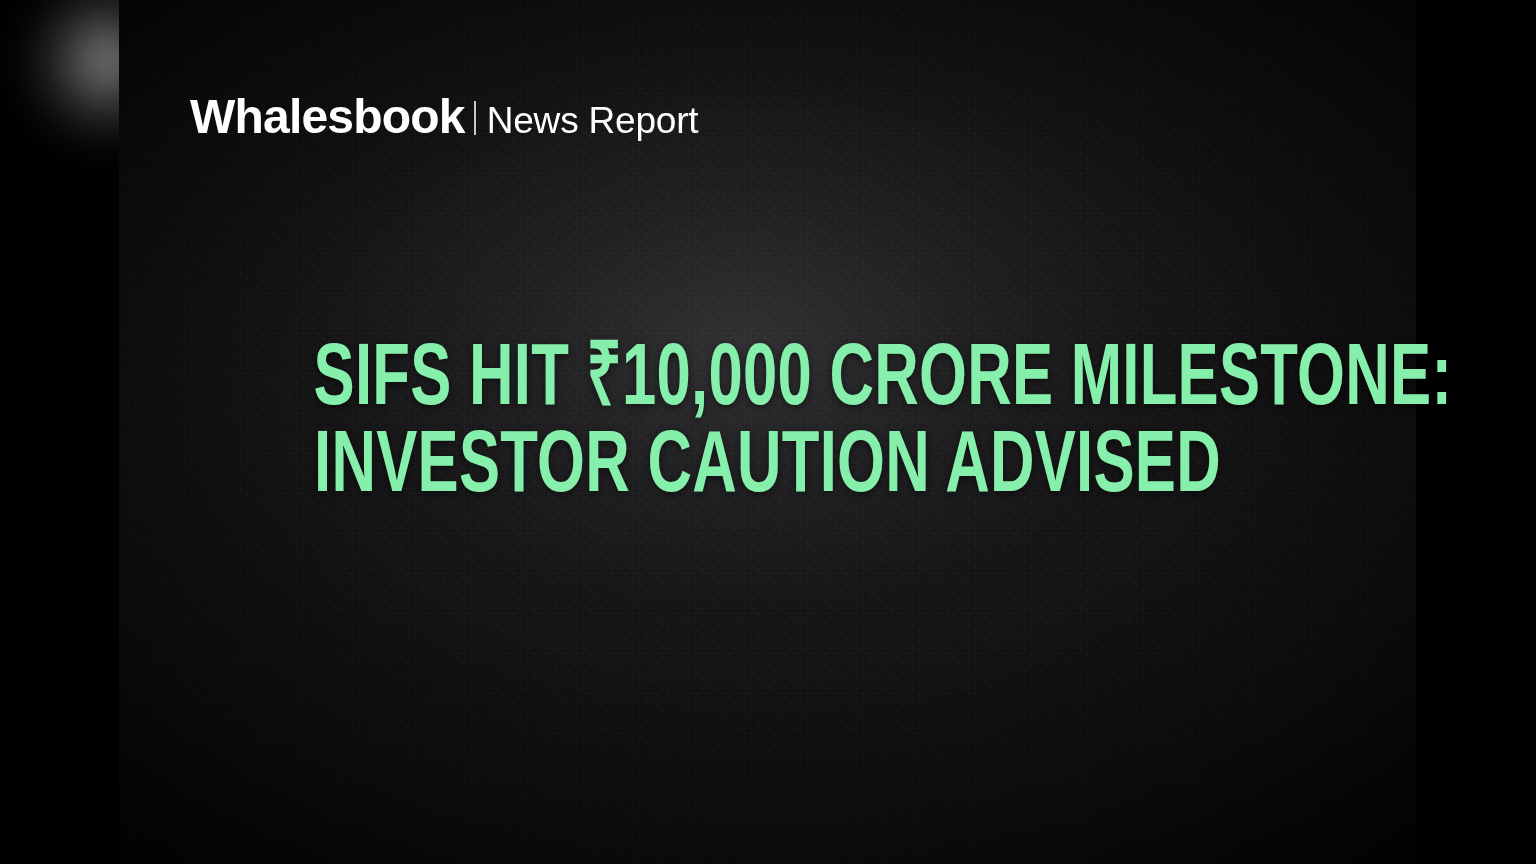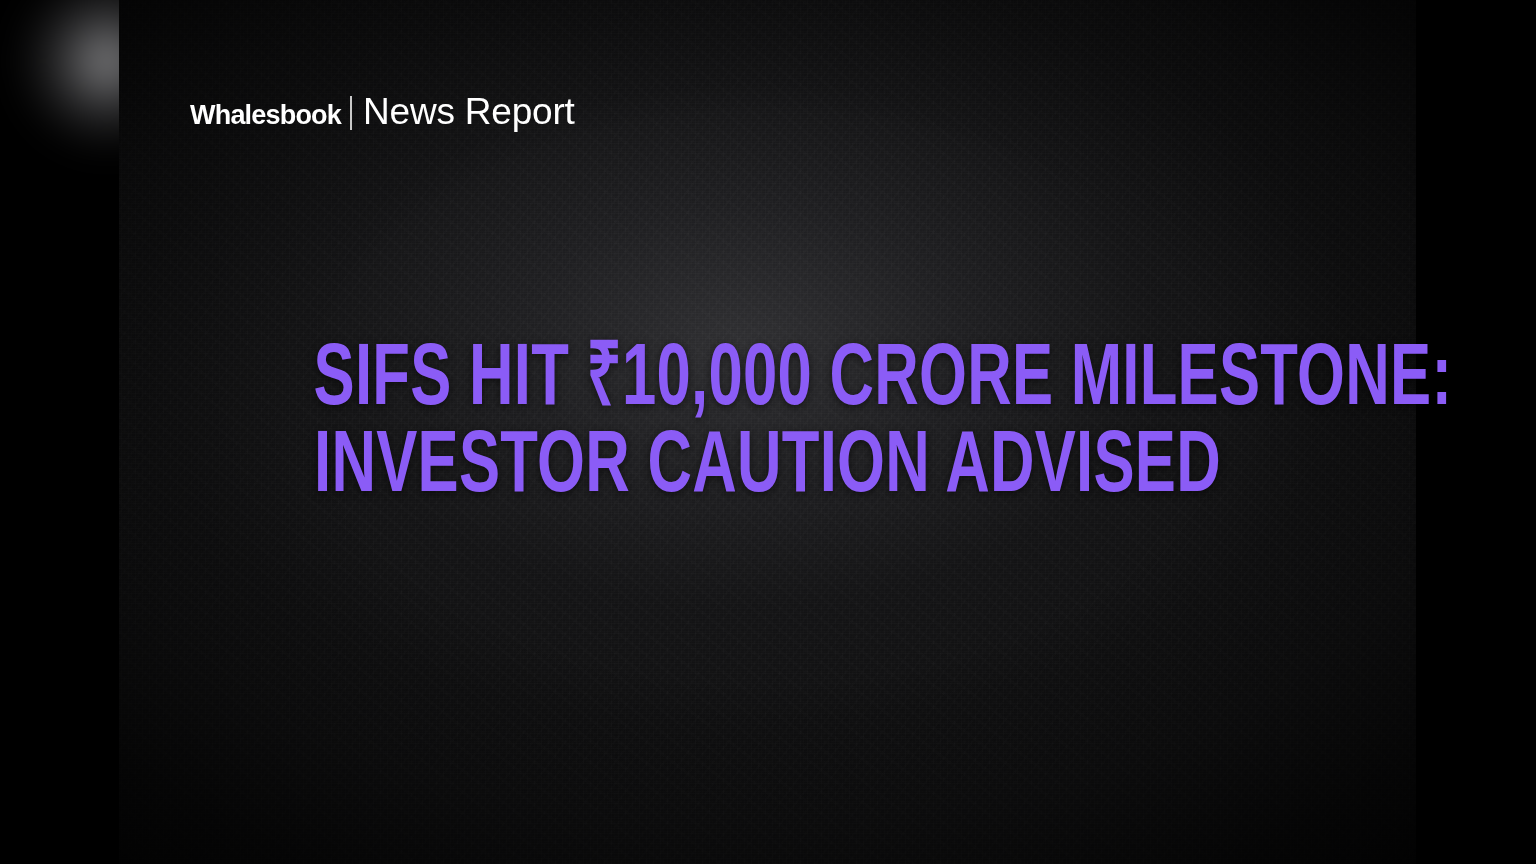--- a/index.html
+++ b/index.html
@@ -131,21 +131,21 @@
   .masthead {
     position: absolute;
     left: 190px;
     top: 93px;
     display: flex;
     align-items: baseline;
     white-space: nowrap;
   }
 
   .brand {
-    font-size: 27px;
+    font-size: 48px;
     font-weight: 700;
     color: #ffffff;
     letter-spacing: -0.8px;
     line-height: 1;
   }
 
   .masthead-divider {
     width: 2px;
     height: 34px;
     background: #c9c9c9;
@@ -163,21 +163,21 @@
     line-height: 1;
   }
 
   
   .headline {
     position: absolute;
     left: 119px;
     top: 330px;
     width: 1297px;
     text-align: center;
-    color: #8b5cf6;
+    color: #86efac;
   }
 
   .headline-line {
     display: block;
     font-size: 88px;
     font-weight: 700;
     line-height: 0.99;
     letter-spacing: 0.4px;
     text-transform: uppercase;
     transform: scaleX(0.70);

